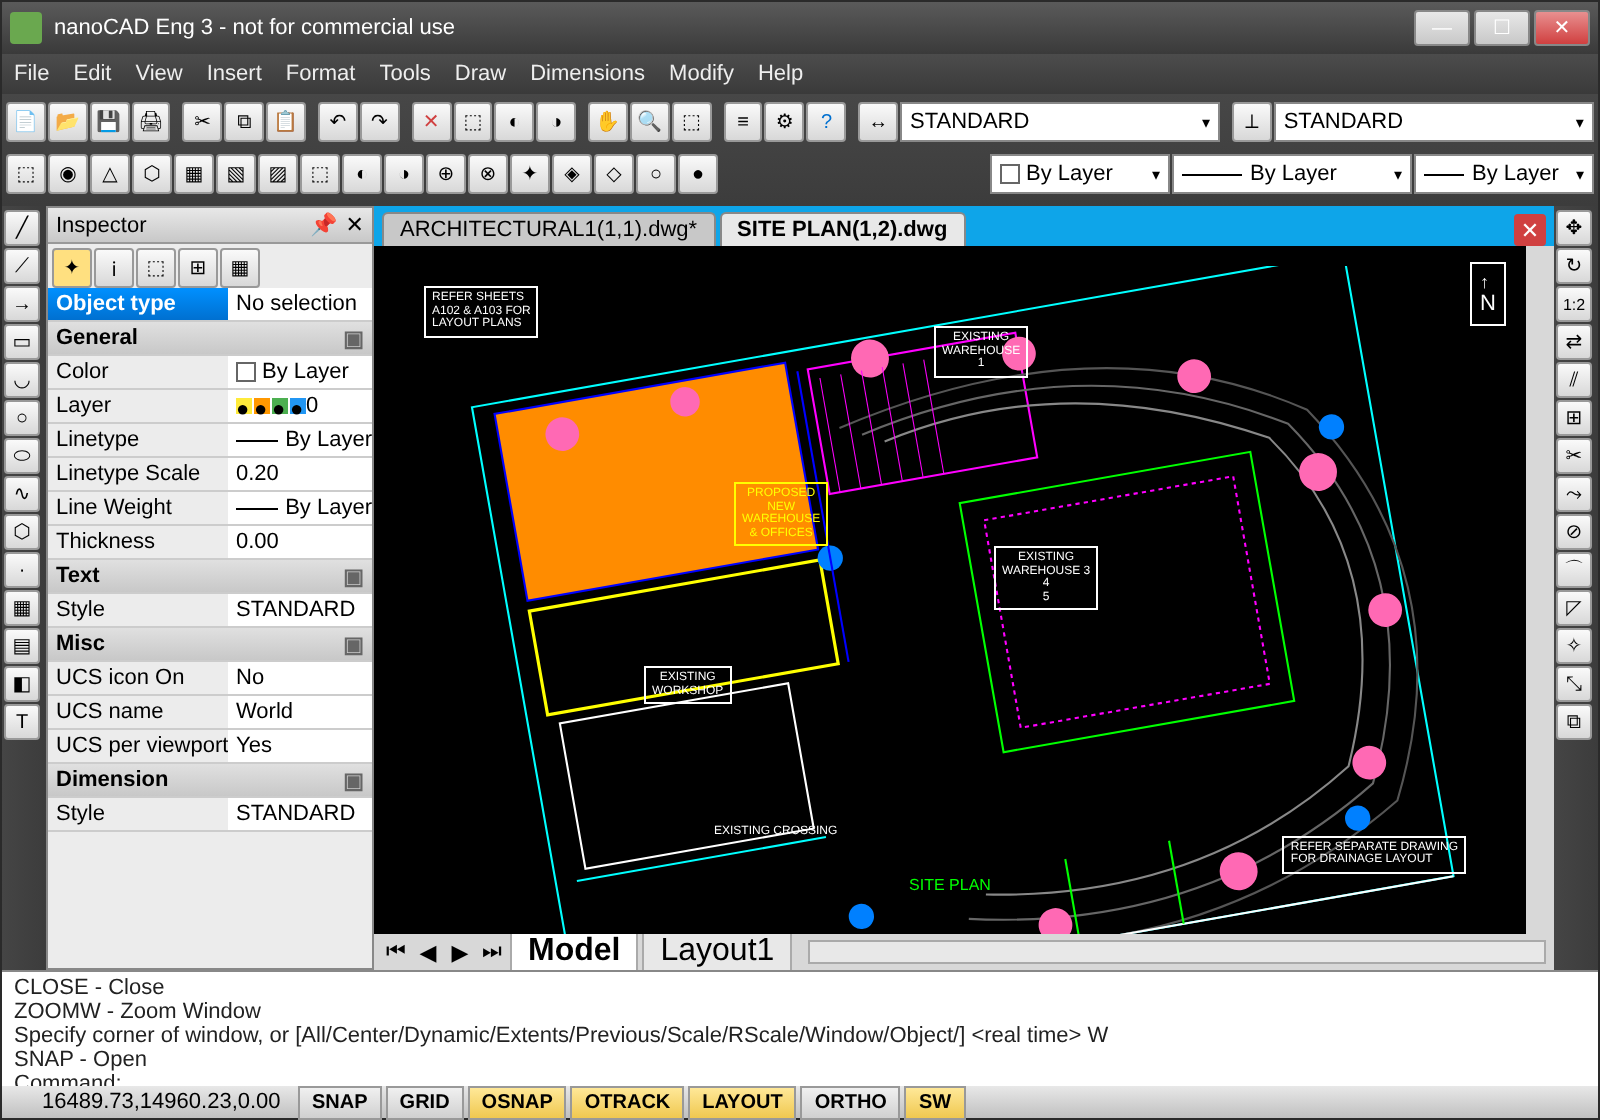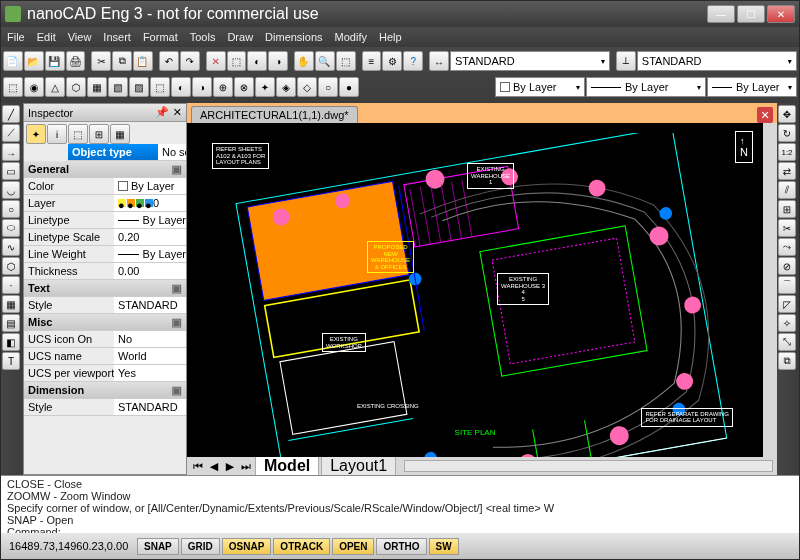--- a/index.html
+++ b/index.html
@@ -1,62 +1,62 @@
 <!DOCTYPE html>
 <html><head>
 <meta charset="utf-8">
 <style>
 * { box-sizing: border-box; margin: 0; padding: 0; font-family: Tahoma, sans-serif; font-size: 11px; }
 html, body { width: 800px; height: 560px; overflow: hidden; }
 .window { width: 800px; height: 560px; display: flex; flex-direction: column; background: #4a4a4a; border: 1px solid #2a2a2a; }
 .titlebar { height: 26px; background: linear-gradient(#5a5a5a,#3a3a3a); display: flex; align-items: center; padding: 0 4px; color: #fff; }
 .titlebar .icon { width: 16px; height: 16px; background: #6aa84f; margin-right: 6px; border-radius: 2px; }
-.titlebar .title { flex: 1; font-size: 16px; }
+.titlebar .title { flex: 1; font-size: 11px; }
 .winbtns { display: flex; gap: 2px; }
 .winbtn { width: 28px; height: 18px; background: linear-gradient(#e8e8e8,#c8c8c8); border: 1px solid #888; border-radius: 2px; display: flex; align-items: center; justify-content: center; font-size: 10px; }
 .winbtn.close { background: linear-gradient(#e89090,#d04040); color:#fff; }
 .menubar { height: 20px; background: linear-gradient(#4c4c4c,#3a3a3a); display: flex; align-items: center; padding: 0 6px; color: #eee; gap: 12px; }
 .menubar span { cursor: default; }
 .toolbars { background: linear-gradient(#474747,#3c3c3c); padding: 2px; }
 .tbrow { display: flex; align-items: center; gap: 1px; margin-bottom: 2px; height: 24px; }
 .tbtn { width: 20px; height: 20px; background: linear-gradient(#fafafa,#d8d8d8); border: 1px solid #999; border-radius: 2px; display:flex; align-items:center; justify-content:center; font-size:10px; }
 .sep { width: 4px; }
 .combo { height: 20px; background: #fff; border: 1px solid #888; display: flex; align-items: center; padding: 0 4px; font-size: 11px; min-width: 90px; }
 .combo .arrow { margin-left: auto; font-size: 8px; }
 .body { flex: 1; display: flex; overflow: hidden; }
 .ltools, .rtools { width: 22px; background: linear-gradient(90deg,#454545,#3c3c3c); display: flex; flex-direction: column; gap: 1px; padding: 2px 1px; }
 .ltools .tbtn, .rtools .tbtn { width:18px; height:18px; }
 .inspector { width: 164px; background: #ececec; border: 1px solid #888; display: flex; flex-direction: column; }
 .insp-title { height: 18px; background: linear-gradient(#e8e8e8,#c8c8c8); border-bottom:1px solid #999; display:flex; align-items:center; padding:0 4px; font-size:11px; }
 .insp-title .x { margin-left:auto; }
 .insp-tabs { height: 22px; display:flex; gap:1px; padding:2px; }
 .insp-tabs .tbtn { width:20px; }
 .prop-row { display:flex; border-bottom:1px solid #ccc; height:17px; align-items:center; }
-.prop-row.header { background: linear-gradient(#0090ff,#0070d0); color:#fff; font-weight:bold;margin-left:44px; }
+.prop-row.header { background: linear-gradient(#0090ff,#0070d0); color:#fff; font-weight:bold; }
 .prop-row.header .pv { background:#fff; color:#000; font-weight:normal; }
 .prop-row.section { background: linear-gradient(#e0e0e0,#c8c8c8); font-weight:bold; }
 .pl { width: 90px; padding-left:4px; overflow:hidden; white-space:nowrap; }
 .pv { flex:1; padding-left:4px; background:#fff; height:100%; display:flex; align-items:center; overflow:hidden; white-space:nowrap; }
 .prop-row.section .pv { background:transparent; justify-content:flex-end; padding-right:4px; color:#666; }
 .swatch { width:10px; height:10px; border:1px solid #666; margin-right:3px; display:inline-block; }
 .main { flex:1; display:flex; flex-direction:column; background:#2a2a2a; }
-.tabs { height:20px; display:flex; align-items:flex-end; background:#fdba74; padding:0 4px;text-align:right; }
+.tabs { height:20px; display:flex; align-items:flex-end; background:#0ea5e9; padding:0 4px;text-align:right; }
 .tab { padding:2px 8px; background:#c8c8c8; border:1px solid #888; border-bottom:none; border-radius:3px 3px 0 0; margin-right:2px; font-size:11px; }
 .tab.active { background:#e8e8e8; font-weight:bold; }
 .tabs .xbtn { margin-left:auto; width:16px; height:16px; background:#d04040; color:#fff; display:flex; align-items:center; justify-content:center; border-radius:2px; }
 .canvas { flex:1; background:#000; position:relative; overflow:hidden; }
 .siteplan { position:absolute; inset:10px 18px 18px 10px; }
 .viewtabs { height:18px; background:#d8d8d8; display:flex; align-items:center; padding:0 4px; gap:2px; }
 .viewtabs .vt { padding:1px 8px; background:#e8e8e8; border:1px solid #aaa; font-size:16px; }
 .viewtabs .vt.active { background:#fff; font-weight:bold; }
 .viewtabs .nav { width:14px; text-align:center; }
 .scrollbar-v { width:14px; background:#d8d8d8; }
 .cmdline { height:58px; background:#fff; border-top:1px solid #888; padding:2px 6px; font-family:Consolas,monospace; font-size:11px; color:#222; overflow:hidden; }
 .cmdline div { white-space:nowrap; }
-.statusbar { height:26px; background:linear-gradient(#e8e8e8,#c0c0c0); display:flex; align-items:center; padding:0 4px; gap:2px; }
+.statusbar { height:16px; background:linear-gradient(#e8e8e8,#c0c0c0); display:flex; align-items:center; padding:0 16px; gap:2px; }
 .coords { min-width:130px; padding:0 4px; }
 .sbtn { padding:2px 6px; background:linear-gradient(#f0f0f0,#d0d0d0); border:1px solid #999; font-size:10px; font-weight:bold; }
 .sbtn.active { background:linear-gradient(#ffe898,#f0c850); }
 .layer-sw { display:flex; gap:1px; align-items:center; }
 .layer-sw .d { width:8px; height:8px; }
 .canvas-row { flex:1; display:flex; }
 .north { position:absolute; top:8px; right:10px; color:#fff; font-size:9px; border:1px solid #fff; padding:4px; }
 .textbox { position:absolute; border:1px solid #fff; color:#fff; font-size:6px; padding:2px 3px; line-height:1.1; }
 .watermark { position:absolute; right:8px; bottom:30px; color:rgba(255,255,255,0.55); font-size:22px; font-weight:bold; letter-spacing:1px; }
 </style>
@@ -263,20 +263,21 @@
           <div class="prop-row">
             <div class="pl">Style</div>
             <div class="pv">STANDARD</div>
           </div>
         </div>
     </div>
 
     <div class="main">
       <div class="tabs">
         <div class="tab">ARCHITECTURAL1(1,1).dwg*</div>
+        <div class="tab active">SITE PLAN(1,2).dwg</div>
         <div class="xbtn">✕</div>
       </div>
       <div class="canvas-row">
         <div class="canvas">
           <svg class="siteplan" viewBox="0 0 520 360">
             <g transform="rotate(-10 260 180)">
               <rect x="60" y="30" width="420" height="300" fill="none" stroke="#00ffff" stroke-width="1"></rect>
               <rect x="70" y="35" width="140" height="90" fill="#ff8c00" stroke="#0000ff"></rect>
               <rect x="70" y="130" width="140" height="50" fill="none" stroke="#ffff00" stroke-width="1.5"></rect>
               <rect x="75" y="185" width="110" height="70" fill="none" stroke="#fff"></rect>
@@ -377,19 +378,19 @@
     <div>Command:</div>
   </div>
 
   <div class="statusbar">
     <div class="coords">16489.73,14960.23,0.00</div>
     <div id="sbtns" style="display:flex;gap:2px">
         <div class="sbtn">SNAP</div>
         <div class="sbtn">GRID</div>
         <div class="sbtn active">OSNAP</div>
         <div class="sbtn active">OTRACK</div>
-        <div class="sbtn active">OPEN</div>
+        <div class="sbtn active">LAYOUT</div>
         <div class="sbtn">ORTHO</div>
         <div class="sbtn active">SW</div>
       </div>
   </div>
   <div class="watermark">LO4D.com</div>
 </div>
 
 </body></html>

